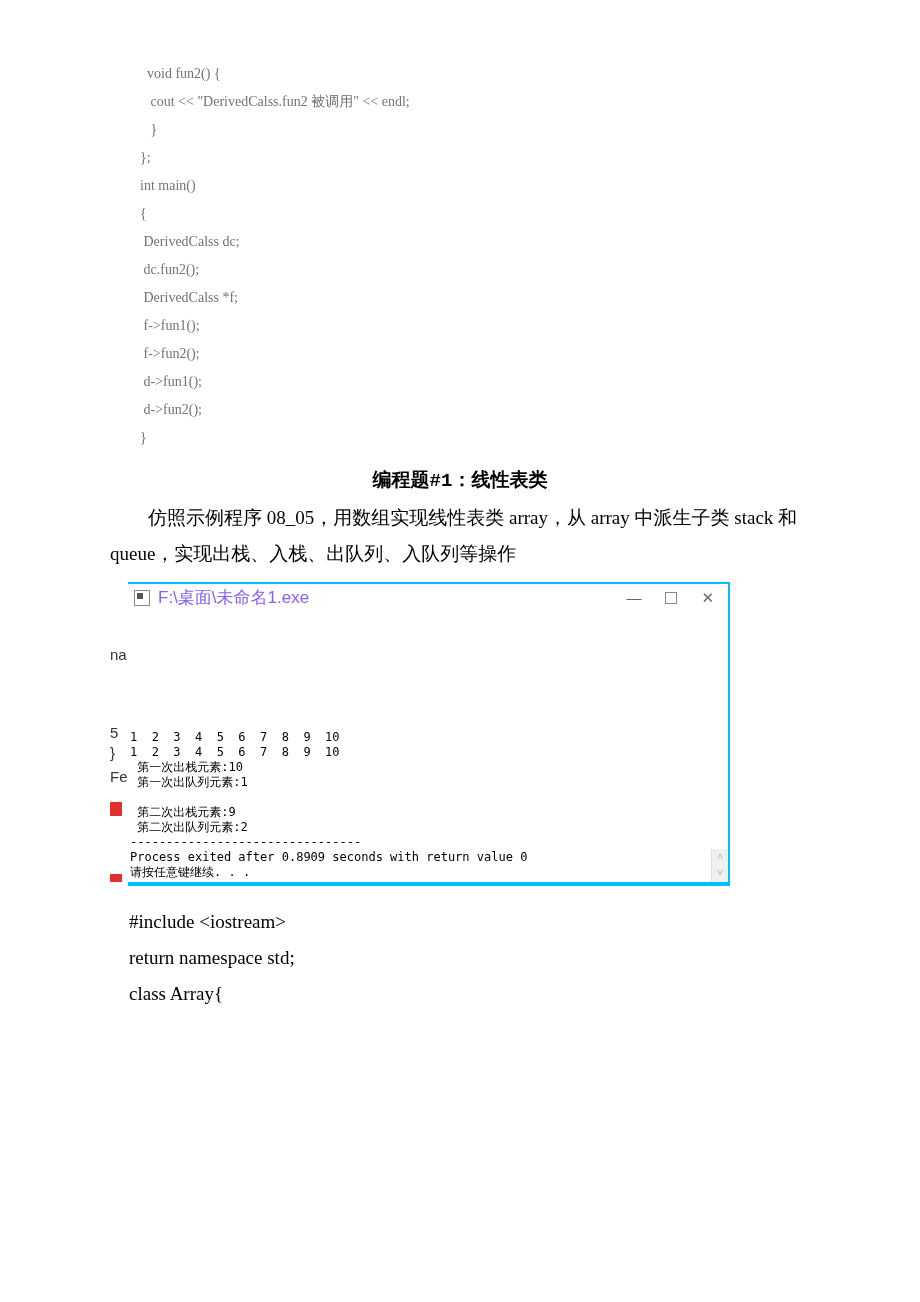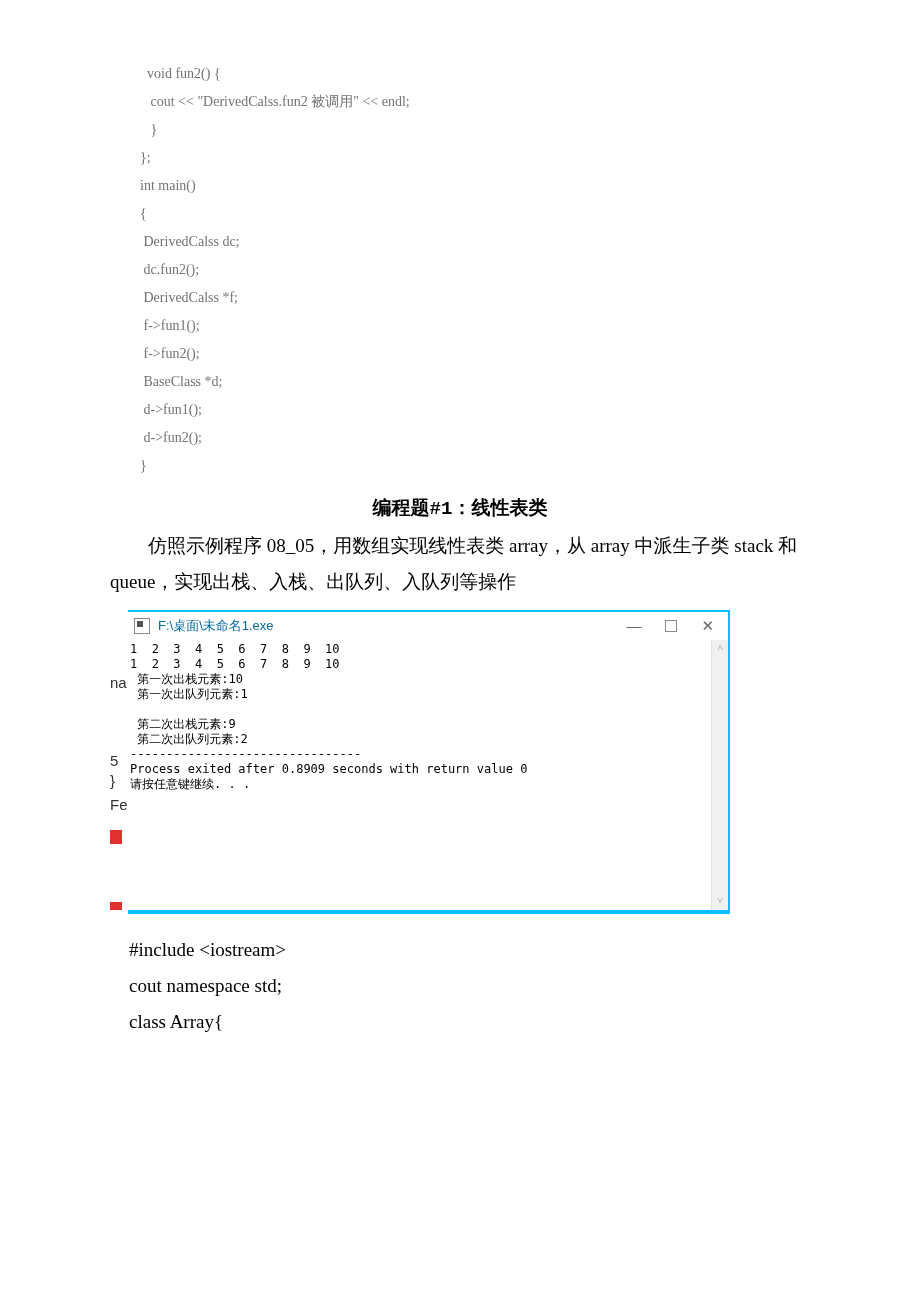--- a/index.html
+++ b/index.html
@@ -94,23 +94,23 @@
     position: relative;
   }
   .app-icon::after{
     content:"";
     position:absolute;
     left:2px; top:2px;
     width:6px; height:6px;
     background:#555;
   }
   .title-text {
-    font-size: 13px;
+    font-size: 17px;
     font-family: "SimSun", Arial, sans-serif;
-    color: #0369a1;
+    color: #8b5cf6;
     flex: 1;
   }
   .win-controls {
     display: flex;
     gap: 24px;
     align-items: center;
     color: #666;
     font-size: 15px;
     padding-right: 8px;
   }
@@ -124,20 +124,21 @@
     border: 1px solid #888;
     display: inline-block;
   }
   .console-body {
     display: flex;
     font-family: "NSimSun", "SimSun", "Consolas", monospace;
     font-size: 12px;
     line-height: 1.25;
     min-height: 270px;
     background: #fff;
+    align-items: flex-end;
   }
   .console-text {
     flex: 1;
     padding: 2px 4px 2px 2px;
     white-space: pre;
     color: #000;
   }
   .scrollbar {
     width: 16px;
     background: #f0f0f0;
@@ -176,21 +177,20 @@
       <div class="line">   cout &lt;&lt; "DerivedCalss.fun2 被调用" &lt;&lt; endl;</div>
       <div class="line">   }</div>
       <div class="line">};</div>
       <div class="line">int main()</div>
       <div class="line">{</div>
       <div class="line"> DerivedCalss dc;</div>
       <div class="line"> dc.fun2();</div>
       <div class="line"> DerivedCalss *f;</div>
       <div class="line"> f-&gt;fun1();</div>
       <div class="line"> f-&gt;fun2();</div>
-      <div class="line"> BaseClass *d;</div>
       <div class="line"> d-&gt;fun1();</div>
       <div class="line"> d-&gt;fun2();</div>
       <div class="line">}</div>
     </div>
   </div>
 
   <div class="heading">编程题#1：线性表类</div>
 
   <div class="desc">仿照示例程序 08_05，用数组实现线性表类 array，从 array 中派生子类 stack 和</div>
   <div class="desc desc-noindent" style="text-indent:0;margin-top:-6px">queue，实现出栈、入栈、出队列、入队列等操作</div>
@@ -227,16 +227,16 @@
 请按任意键继续. . .</div>
       <div class="scrollbar">
         <div class="scroll-arrow">˄</div>
         <div class="scroll-arrow">˅</div>
       </div>
     </div>
   </div>
 
   <div class="after-code">
     <div>#include &lt;iostream&gt;</div>
-    <div>cout namespace std;</div>
+    <div>return namespace std;</div>
     <div>class Array{</div>
   </div>
 </div>
 
 </body></html>

